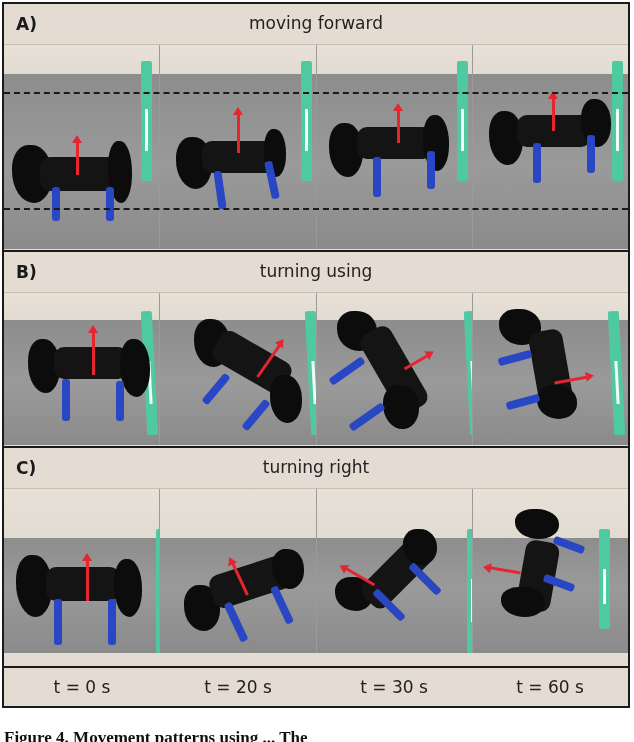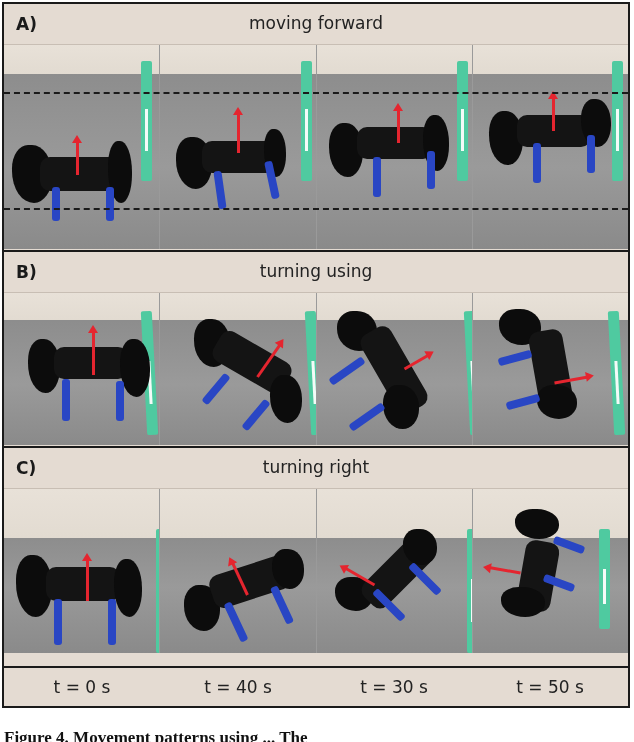--- a/index.html
+++ b/index.html
@@ -180,19 +180,19 @@
         <div class="fringe" style="left:28px; top:98px; width:44px; height:30px;"></div>
         <div class="leg" style="left:92px; top:40px; width:8px; height:32px; transform:rotate(-70deg);"></div>
         <div class="leg" style="left:82px; top:78px; width:8px; height:32px; transform:rotate(-70deg);"></div>
         <div class="arrow-v" style="left:46px; top:52px; height:32px; transform:rotate(-80deg); transform-origin:bottom;"></div>
       </div>
     </div>
   </div>
 
   <div class="time-bar">
     <span class="time-label">t = 0 s</span>
-    <span class="time-label">t = 40 s</span>
+    <span class="time-label">t = 20 s</span>
     <span class="time-label">t = 30 s</span>
-    <span class="time-label">t = 50 s</span>
+    <span class="time-label">t = 60 s</span>
   </div>
 </div>
 
 <div class="caption">Figure 4. Movement patterns using ... The</div>
 
 </body></html>

